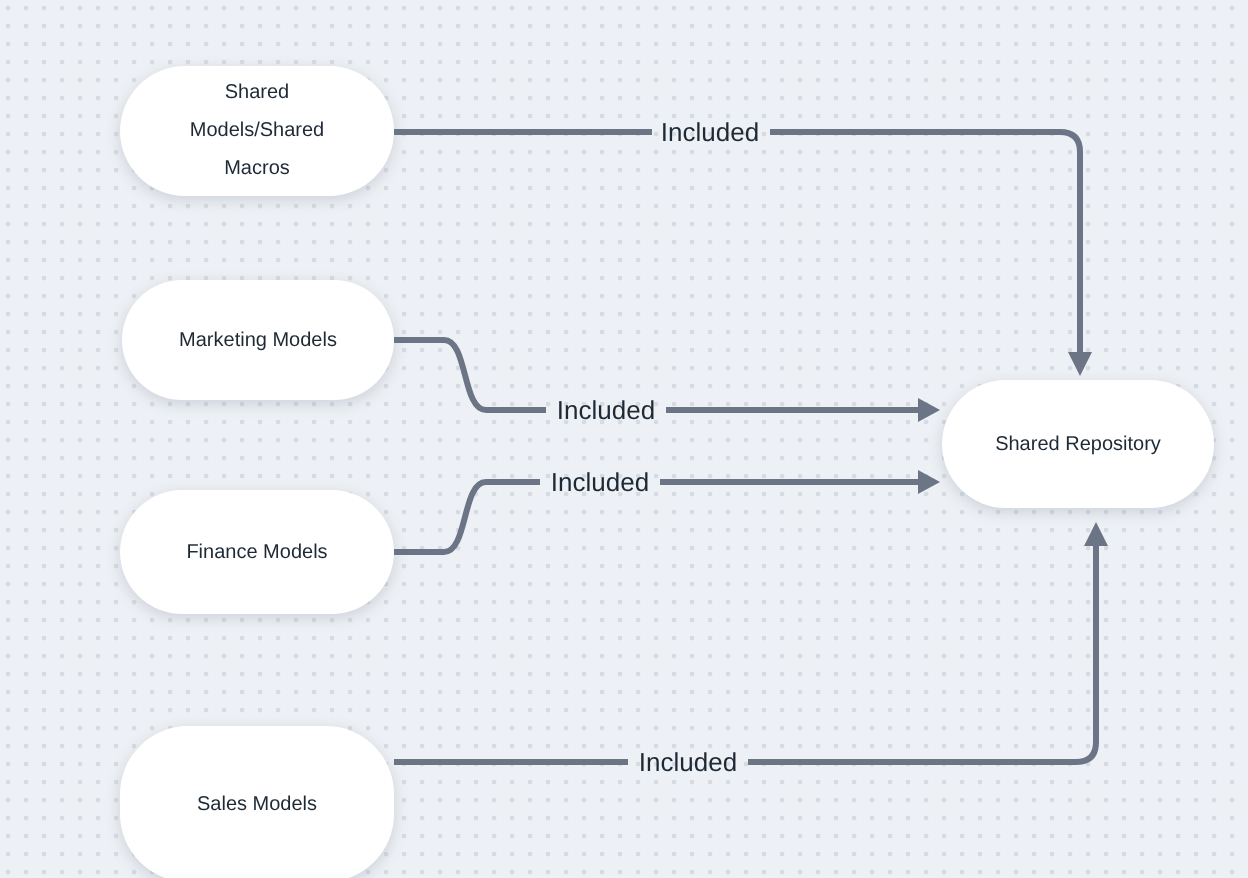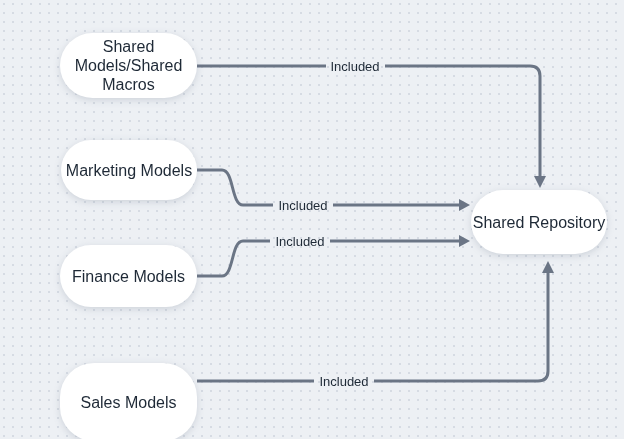--- a/index.html
+++ b/index.html
@@ -28,21 +28,21 @@
   }
   .node {
     position: absolute;
     background: #ffffff;
     border-radius: 34px;
     box-shadow: 0 2px 7px rgba(110, 124, 145, 0.25);
     display: flex;
     align-items: center;
     justify-content: center;
     text-align: center;
-    font-size: 16px;
+    font-size: 10px;
     font-weight: 500;
     color: #1e2936;
     line-height: 19px;
     white-space: pre-line;
   }
   #node-shared-models-macros { left: 60px;  top: 33px;  width: 137px; height: 65px; }
   #node-marketing-models     { left: 61px;  top: 140px; width: 136px; height: 60px; }
   #node-finance-models       { left: 60px;  top: 245px; width: 137px; height: 62px; }
   #node-sales-models         { left: 60px;  top: 363px; width: 137px; height: 78px; text-align: center; }
   #node-shared-repository    { left: 471px; top: 190px; width: 136px; height: 64px; }

